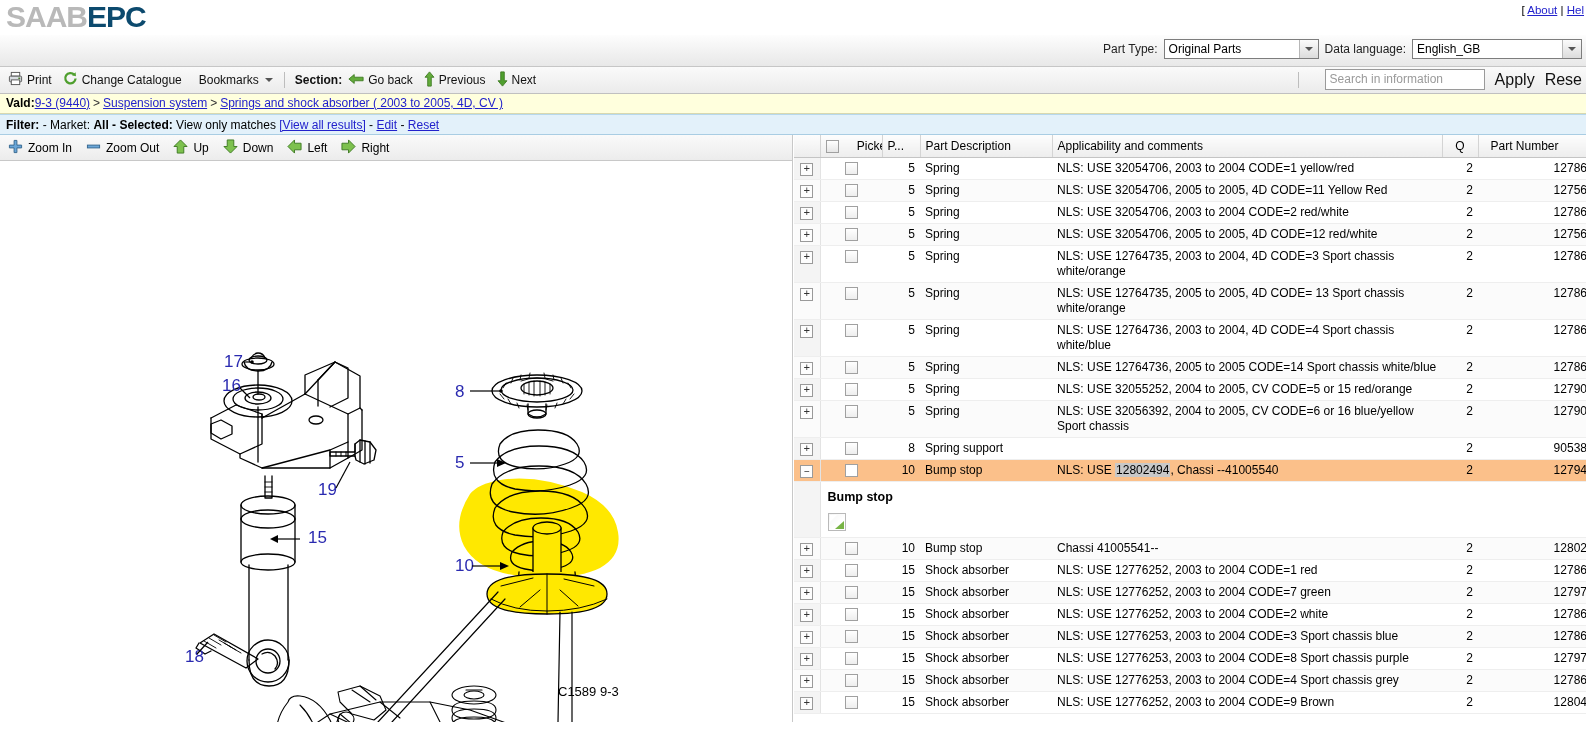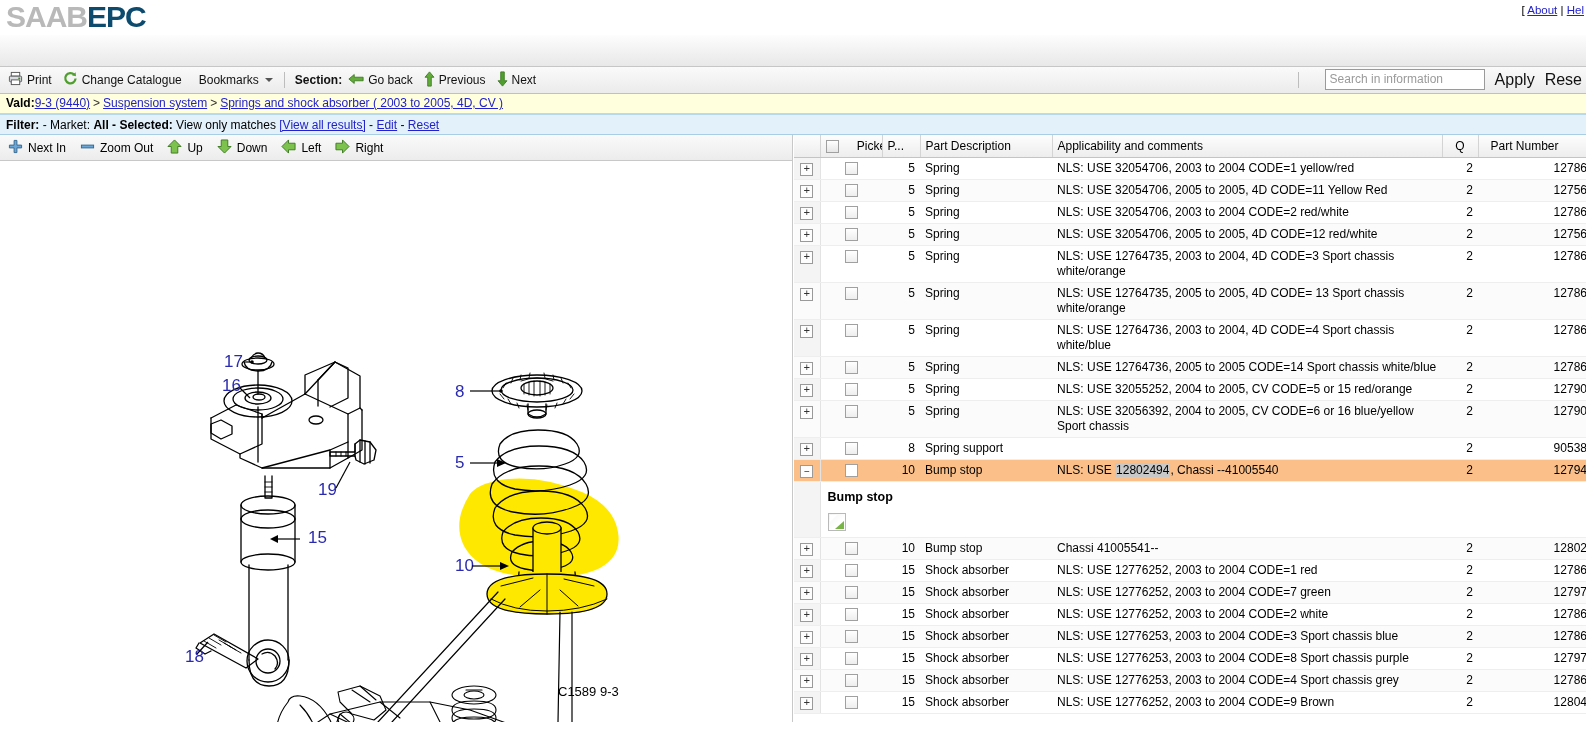--- a/index.html
+++ b/index.html
@@ -244,20 +244,36 @@
   </div>
   <div id="toplinks">
     <span>[</span>
     <a href="#">About</a>
     <span>|</span>
     <a href="#">Hel</a>
   </div>
 </div>
 
 <div id="tabrow">
+  <div class="tabctl">
+    <label>Part Type:</label>
+    <div class="selwrap" style="width:155px;">
+      <div class="selbox">Original Parts</div>
+      <div class="selarrow">
+          <i></i>
+        </div>
+    </div>
+    <label>Data language:</label>
+    <div class="selwrap" style="width:170px;">
+      <div class="selbox">English_GB</div>
+      <div class="selarrow">
+          <i></i>
+        </div>
+    </div>
+  </div>
 </div>
 
 <div id="toolbar">
   <div class="tbitem">
     <span>
       <svg width="15" height="15" viewBox="0 0 16 16">
           <rect x="3.5" y="1.5" width="9" height="4" fill="#fff" stroke="#555"></rect>
           <rect x="1.5" y="5.5" width="13" height="6" rx="1" fill="#d9dde2" stroke="#555"></rect>
           <rect x="3.5" y="9.5" width="9" height="5" fill="#fff" stroke="#555"></rect>
           <rect x="11" y="7" width="2" height="1.5" fill="#4a7a2a"></rect>
@@ -333,21 +349,21 @@
 <div id="body">
 
   <div id="leftpane">
     <div id="zoombar">
       <div class="zbitem">
         <span>
           <svg width="15" height="15" viewBox="0 0 16 16">
               <path d="M6.5 1.5h3v5h5v3h-5v5h-3v-5h-5v-3h5z" fill="#6aa6d8" stroke="#35678f"></path>
             </svg>
         </span>
-        <span>Next In</span>
+        <span>Zoom In</span>
       </div>
       <div class="zbitem">
         <span>
           <svg width="15" height="15" viewBox="0 0 16 16">
               <rect x="1.5" y="6.5" width="13" height="3" fill="#6aa6d8" stroke="#35678f"></rect>
             </svg>
         </span>
         <span>Zoom Out</span>
       </div>
       <div class="zbitem">

